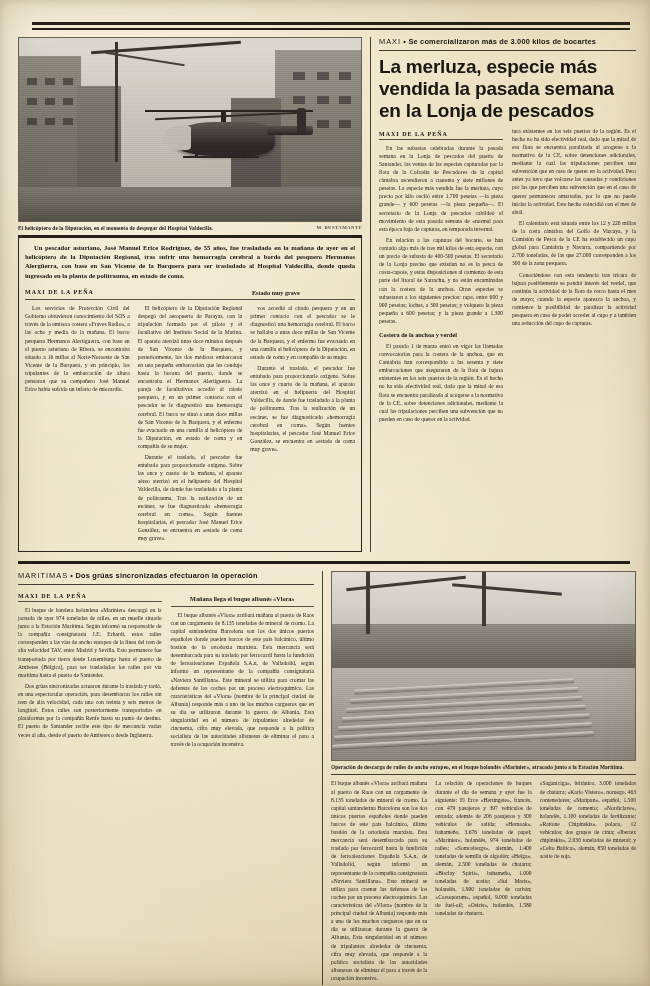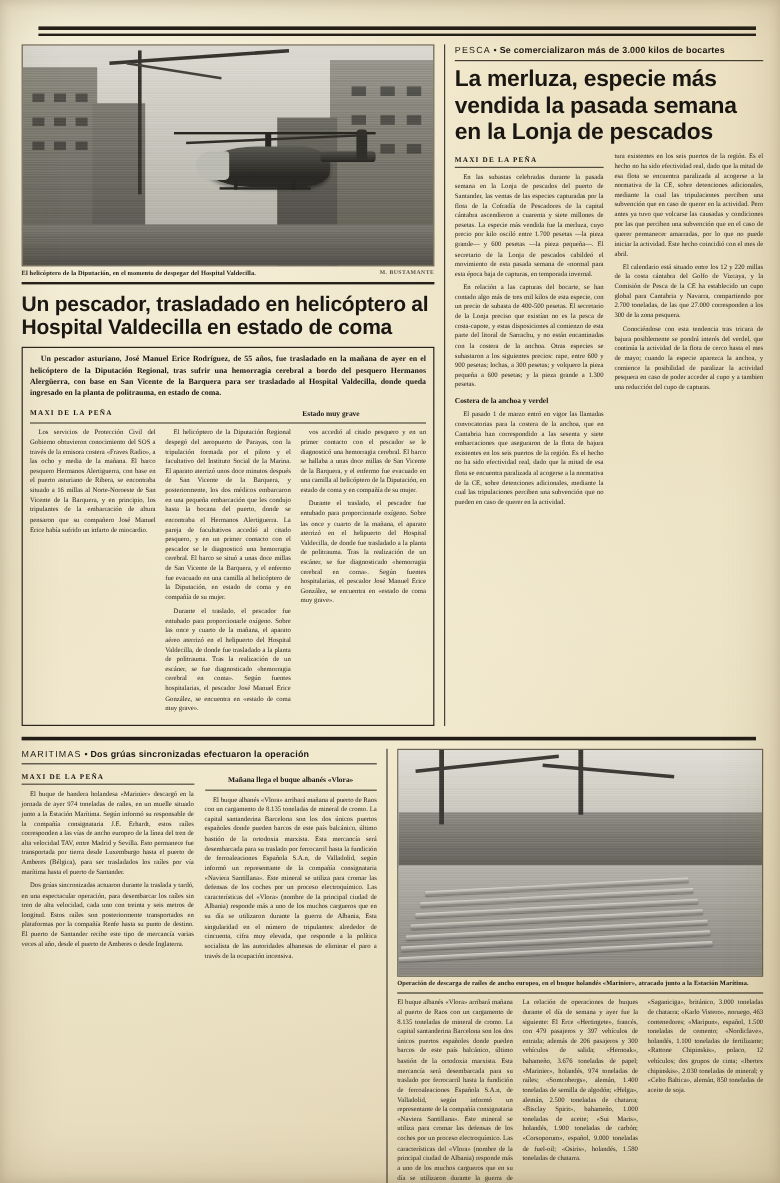--- a/index.html
+++ b/index.html
@@ -225,21 +225,20 @@
         </div>
         <div class="photo-grain"></div>
       </div>
 
       <div class="cap-row">
         <div class="caption">El helicóptero de la Diputación, en el momento de despegar del Hospital Valdecilla.</div>
         <div class="credit">M. BUSTAMANTE</div>
       </div>
       <div class="hrule"></div>
 
-      <h1 class="head-main">Un pescador, trasladado en helicóptero al Hospital Valdecilla en estado de coma</h1>
 
       <div class="boxed">
         <div class="lead">Un pescador asturiano, José Manuel Erice Rodríguez, de 55 años, fue trasladado en la mañana de ayer en el helicóptero de la Diputación Regional, tras sufrir una hemorragia cerebral a bordo del pesquero Hermanos Alergüerra, con base en San Vicente de la Barquera para ser trasladado al Hospital Valdecilla, donde queda ingresado en la planta de politrauma, en estado de coma.</div>
 
         <div style="display:flex; justify-content:space-between; align-items:flex-end; margin-top:5px;">
           <div class="byline" style="width:48%;">MAXI DE LA PEÑA</div>
           <div class="subhead" style="width:48%; margin:0;">Estado muy grave</div>
         </div>
         <div class="subrule"></div>
 
@@ -256,21 +255,21 @@
             <p class="body">Durante el traslado, el pescador fue entubado para proporcionarle oxígeno. Sobre las once y cuarto de la mañana, el aparato aterrizó en el helipuerto del Hospital Valdecilla, de donde fue trasladado a la planta de politrauma. Tras la realización de un escáner, se fue diagnosticado «hemorragia cerebral en coma». Según fuentes hospitalarias, el pescador José Manuel Erice González, se encuentra en «estado de coma muy grave».</p>
           </div>
         </div>
       </div>
     </div>
 
     <div class="vdiv"></div>
 
     <div class="right-block">
       <div class="kicker">
-        <span class="sec">PESCA</span>
+        <span class="sec">MAXI</span>
         <span class="dot">•</span>
         <span class="txt">Se comercializaron más de 3.000 kilos de bocartes</span>
       </div>
       <div class="hrule thin"></div>
 
       <h2 class="head-sec">La merluza, especie más vendida la pasada semana en la Lonja de pescados</h2>
 
       <div class="cols2">
         <div class="col">
           <div class="byline">MAXI DE LA PEÑA</div>

